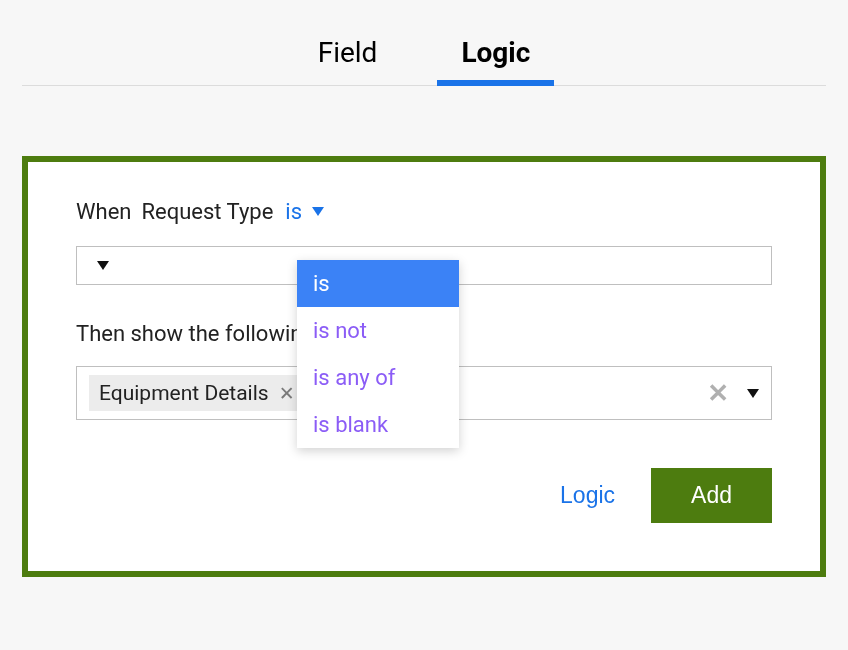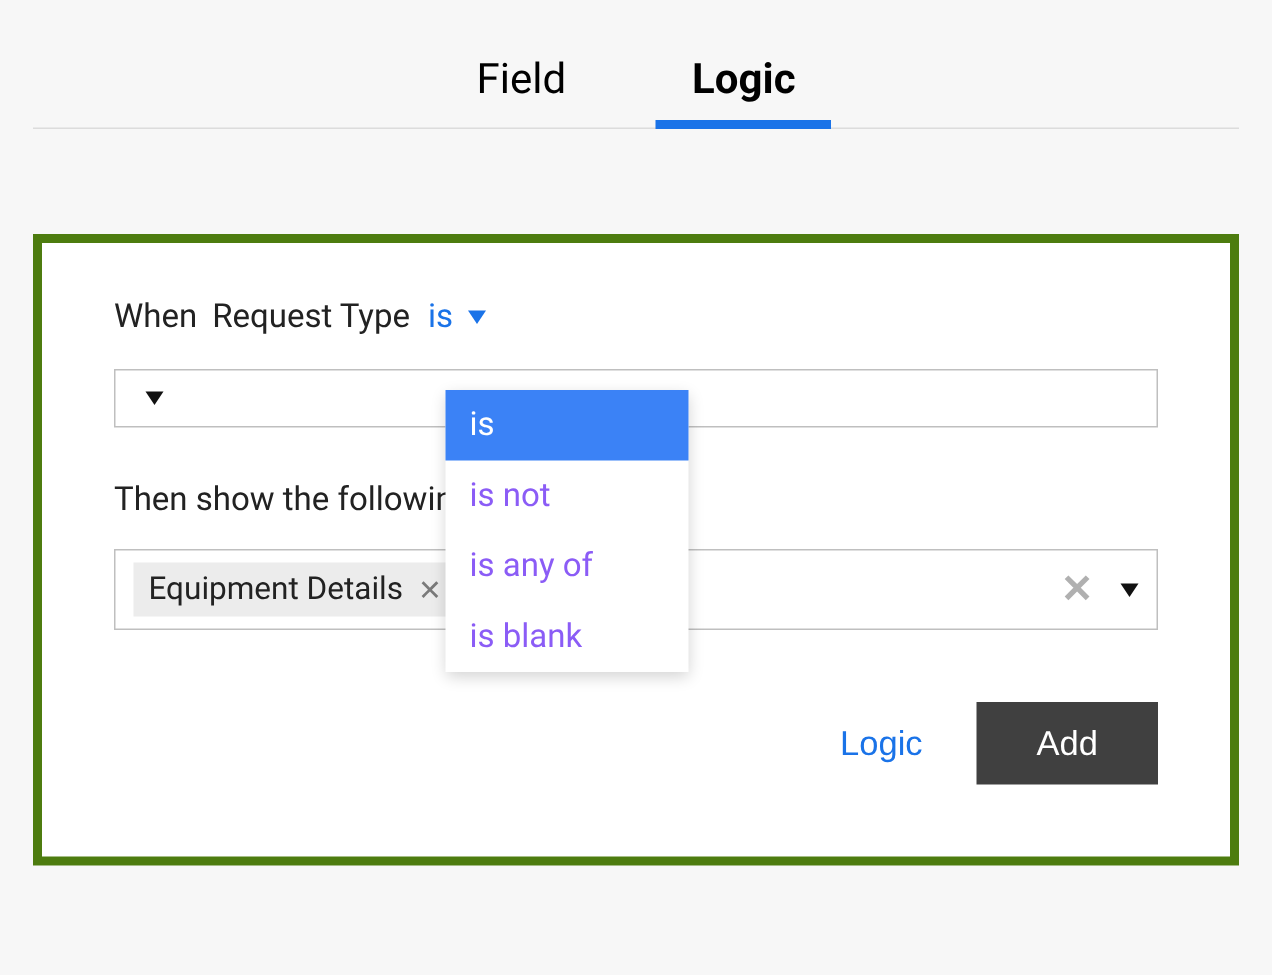--- a/index.html
+++ b/index.html
@@ -137,21 +137,21 @@
   }
   .btn-cancel {
     color: #1a73e8;
     font-size: 23px;
     background: none;
     border: none;
     cursor: pointer;
     padding: 10px 8px;
   }
   .btn-add {
-    background: #404040;
+    background: #4d7c0f;
     color: #fff;
     font-size: 23px;
     border: none;
     padding: 14px 40px;
     cursor: pointer;
   }
   
   .dropdown {
     position: absolute;
     left: 297px;

